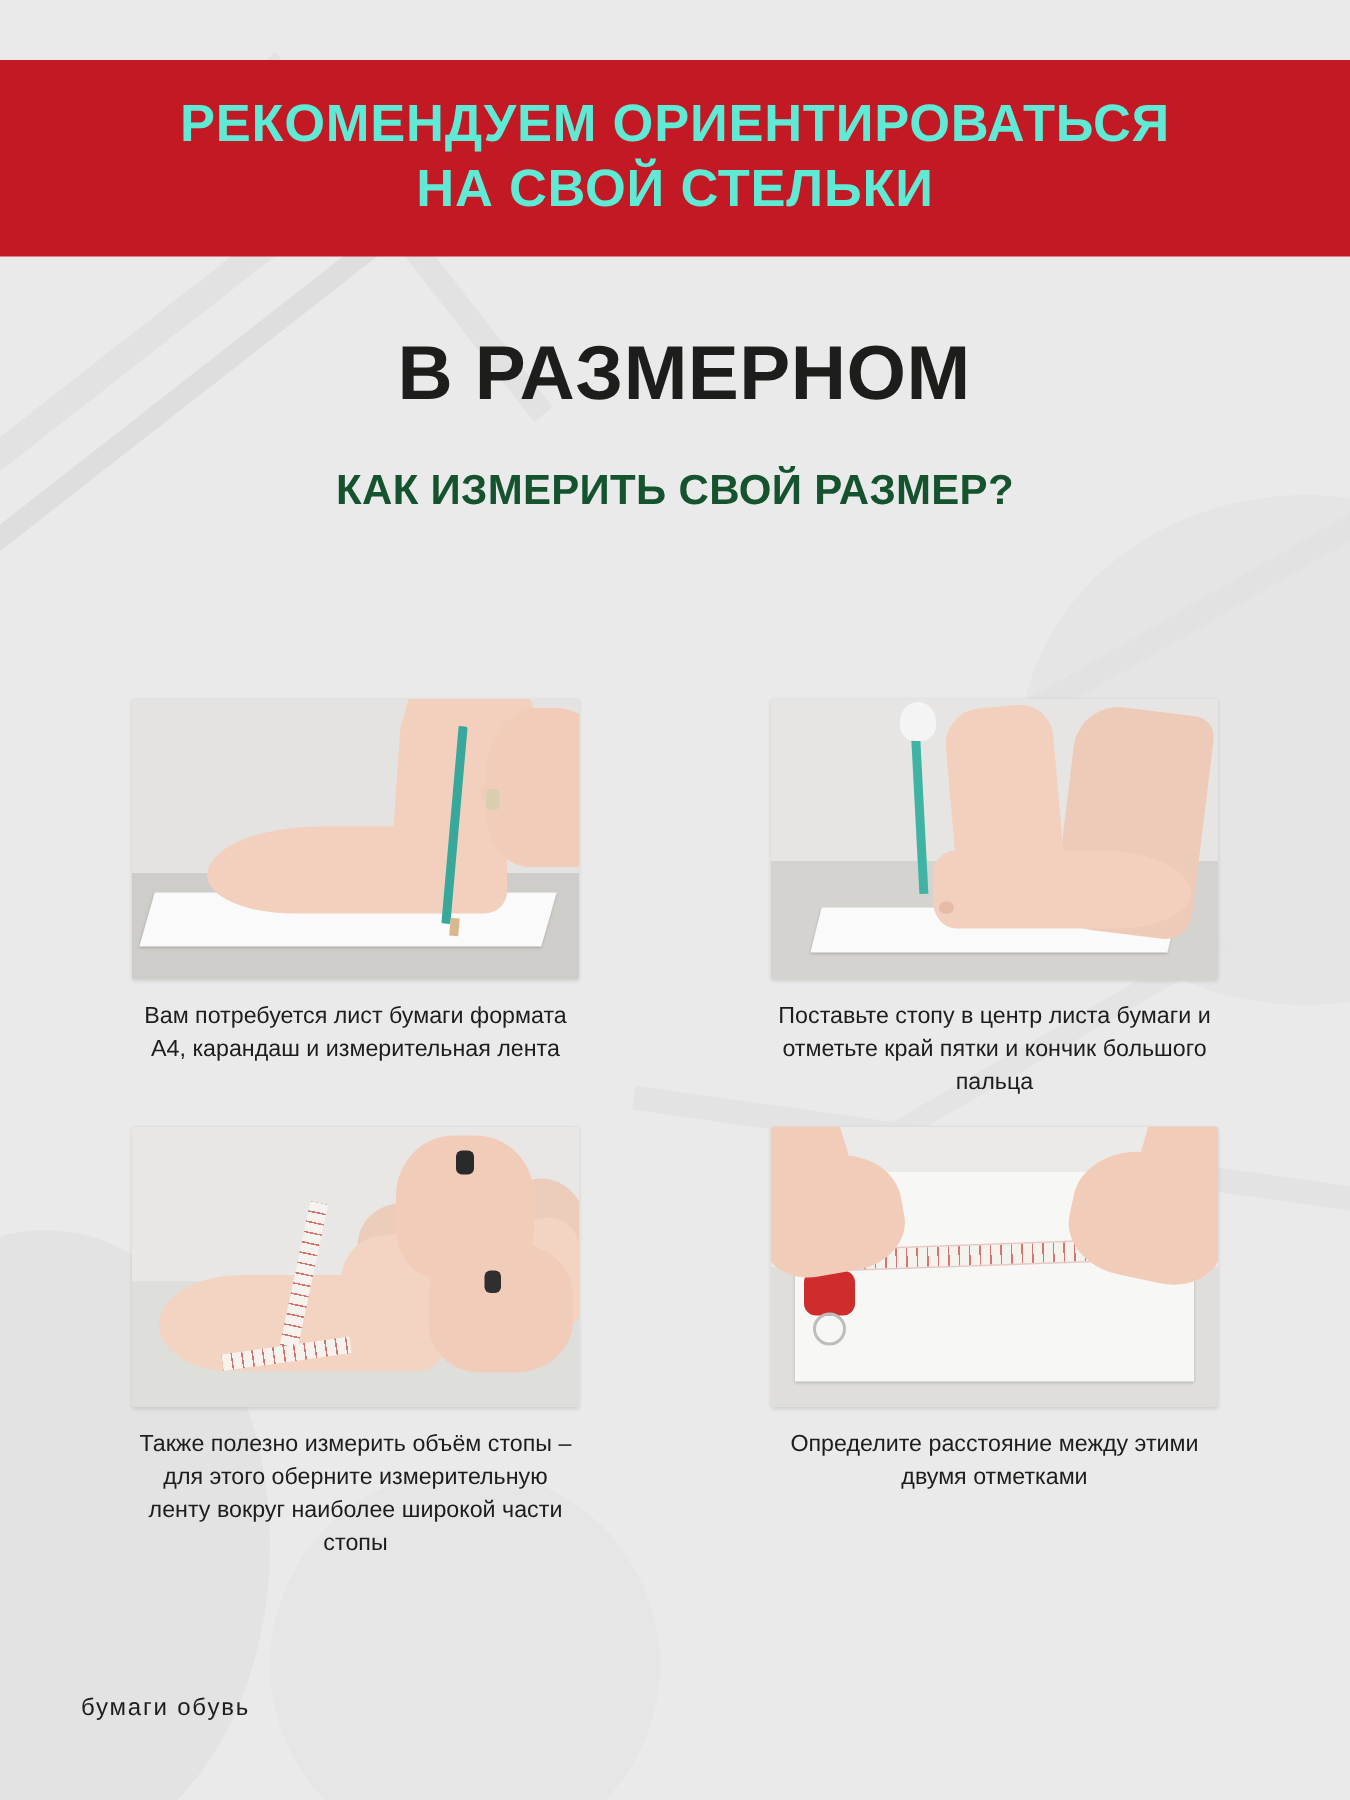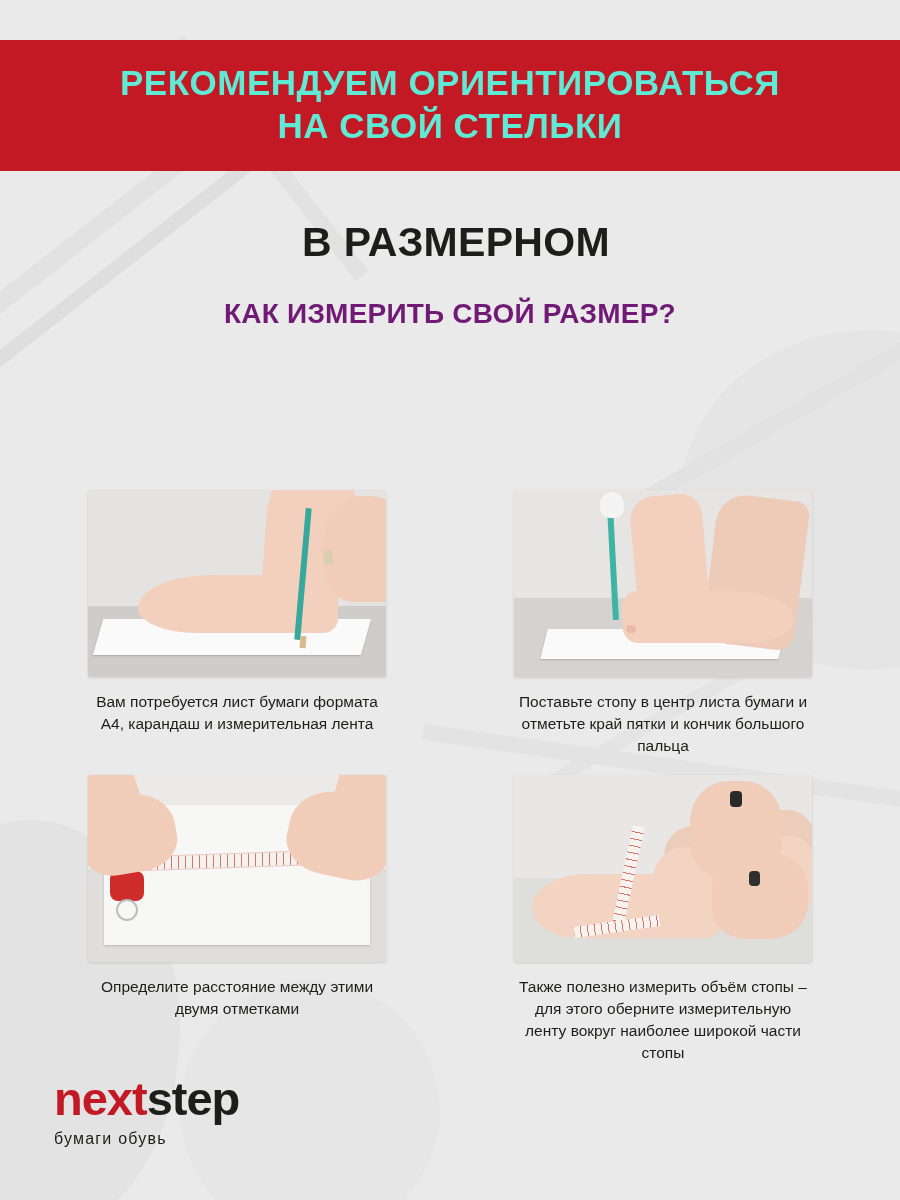--- a/index.html
+++ b/index.html
@@ -63,39 +63,39 @@
   
   .headline-wrap {
     position: absolute;
     left: 0;
     top: 215px;
     width: 900px;
     text-align: center;
   }
   .headline {
     color: #1d1d1b;
-    font-size: 41px;
+    font-size: 51px;
     font-weight: bold;
     line-height: 1.33;
     letter-spacing: 0.3px;
     margin-left: 12px;
   }
   .subhead {
     margin-top: 28px;
-    color: #701a75;
+    color: #14532d;
     font-size: 28px;
     font-weight: bold;
     letter-spacing: 0.2px;
   }
 
   
   .steps {
     position: absolute;
     left: 88px;
-    top: 490px;
+    top: 466px;
     width: 724px;
     display: grid;
     grid-template-columns: 298px 298px;
     column-gap: 128px;
     row-gap: 18px;
   }
   .step { width: 298px; }
   .photo {
     width: 298px;
     height: 187px;
@@ -320,52 +320,49 @@
       <div class="foot"></div>
       <div class="ankle"></div>
       <div class="toe-nails"></div>
       <div class="pencil"></div>
       <div class="pencil-eraser"></div>
     </div>
     <div class="caption">Поставьте стопу в центр листа бумаги и отметьте край пятки и кончик большого пальца</div>
   </div>
 
   <div class="step">
-    <div class="photo ph3">
-      <div class="p-bg-top"></div>
-        <div class="p-bg-bot"></div>
-      <div class="paper"></div>
-      <div class="tape"></div>
-      <div class="tape-case"></div>
-      <div class="tape-ring"></div>
-      <div class="armL"></div>
-      <div class="handL"></div>
-      <div class="armR"></div>
-      <div class="handR"></div>
-    </div>
-    <div class="caption">Определите расстояние между этими двумя отметками</div>
-  </div>
-
-  <div class="step">
     <div class="photo ph4">
       <div class="p-bg-top"></div>
         <div class="p-bg-bot"></div>
       <div class="leg2"></div>
       <div class="leg"></div>
       <div class="foot"></div>
       <div class="tape"></div>
       <div class="tape2"></div>
       <div class="hand"></div>
       <div class="nail"></div>
       <div class="hand2"></div>
       <div class="nail2"></div>
     </div>
     <div class="caption">Также полезно измерить объём стопы – для этого оберните измерительную ленту вокруг наиболее широкой части стопы</div>
   </div>
 
+  <div class="step">
+    <div class="photo ph3">
+      <div class="p-bg-top"></div>
+        <div class="p-bg-bot"></div>
+      <div class="paper"></div>
+      <div class="tape"></div>
+      <div class="tape-case"></div>
+      <div class="tape-ring"></div>
+      <div class="armL"></div>
+      <div class="handL"></div>
+      <div class="armR"></div>
+      <div class="handR"></div>
+    </div>
+    <div class="caption">Определите расстояние между этими двумя отметками</div>
+  </div>
+
 </div>
 
 <div class="logo">
-  <div class="logo-row">
-    <span class="logo-next">next</span><span class="logo-step">step</span>
-  </div>
   <div class="logo-tag">бумаги  обувь</div>
 </div>
 
 </body></html>

